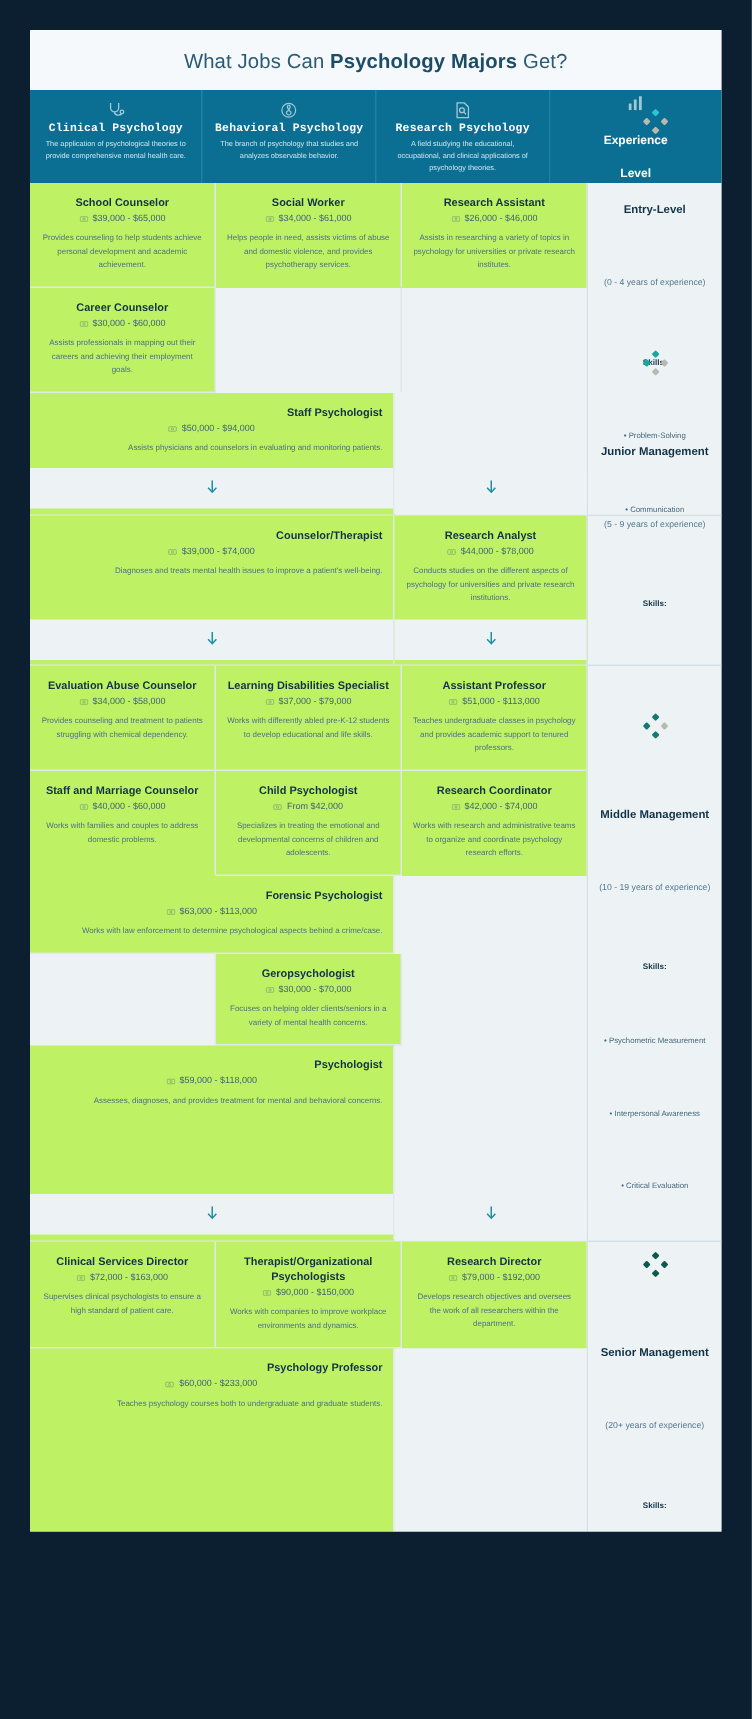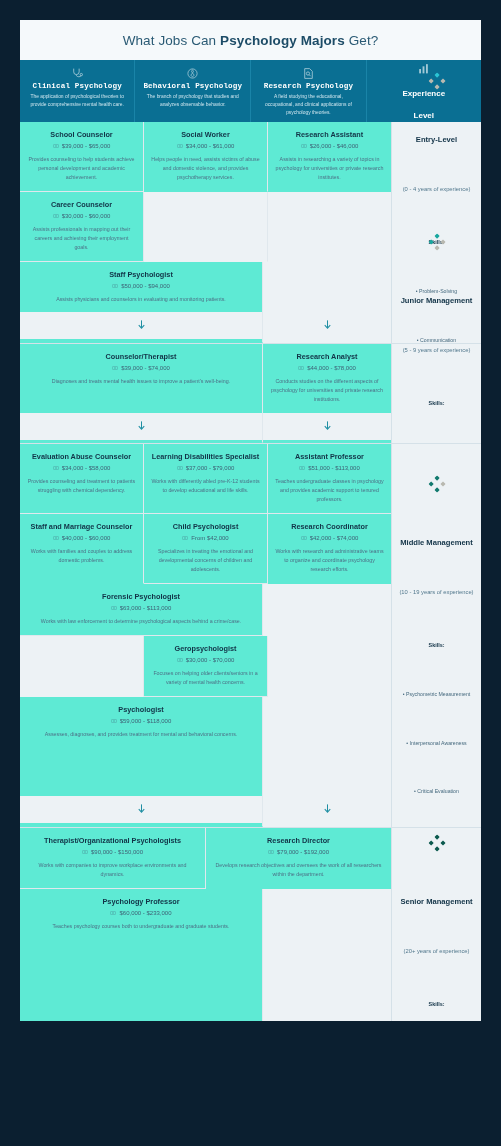--- a/index.html
+++ b/index.html
@@ -91,25 +91,25 @@
   
   .band { border-bottom: 1px solid #d5e1e8; display: flex; flex-direction: column; }
   .band:last-child { border-bottom: none; }
   .subrow { display: flex; }
   .cell {
     flex: 1 1 0;
     border-right: 1px solid #e0e8ed;
     border-bottom: 1px solid #e0e8ed;
     padding: 8px 7px 9px;
     text-align: center;
-    background: #5eead4;
+    background: #bef264;
     position: relative;
   }
   .cell:last-child { border-right: none; }
-  .cell.wide2 { flex: 2 2 0; }
+  .cell.wide2 { flex: 2 2 0; text-align: right; }
   .cell.blank { background: #edf2f5; border-bottom-color: transparent; }
   .cell.nob { border-bottom-color: transparent; }
   .jobname {
     font-size: 7.3px; font-weight: 700; color: #123347;
     line-height: 1.35; margin-bottom: 3px;
   }
   .salary {
     font-size: 6px; color: #3e6276; margin-bottom: 6px;
     display: flex; align-items: center; justify-content: center; gap: 3px;
   }
@@ -449,20 +449,31 @@
                     </svg>
                   </span>
               </div>
             </div>
           </div>
         </div>
 
         <div class="band" style="flex:1">
           <div class="subrow">
             <div class="cell">
+              <div class="jobname">Clinical Services Director</div>
+              <div class="salary">
+                <span class="cash"><svg width="6" height="6" viewBox="0 0 24 24" fill="none" stroke="#3e6276" stroke-width="2">
+                      <rect x="2" y="6" width="20" height="12" rx="1.5"></rect>
+                      <circle cx="12" cy="12" r="3"></circle>
+                    </svg></span>
+                <span>$72,000 - $163,000</span>
+              </div>
+              <div class="jobdesc">Supervises clinical psychologists to ensure a high standard of patient care.</div>
+            </div>
+            <div class="cell">
               <div class="jobname">Therapist/Organizational Psychologists</div>
               <div class="salary">
                 <span class="cash"><svg width="6" height="6" viewBox="0 0 24 24" fill="none" stroke="#3e6276" stroke-width="2">
                       <rect x="2" y="6" width="20" height="12" rx="1.5"></rect>
                       <circle cx="12" cy="12" r="3"></circle>
                     </svg></span>
                 <span>$90,000 - $150,000</span>
               </div>
               <div class="jobdesc">Works with companies to improve workplace environments and dynamics.</div>
             </div>

